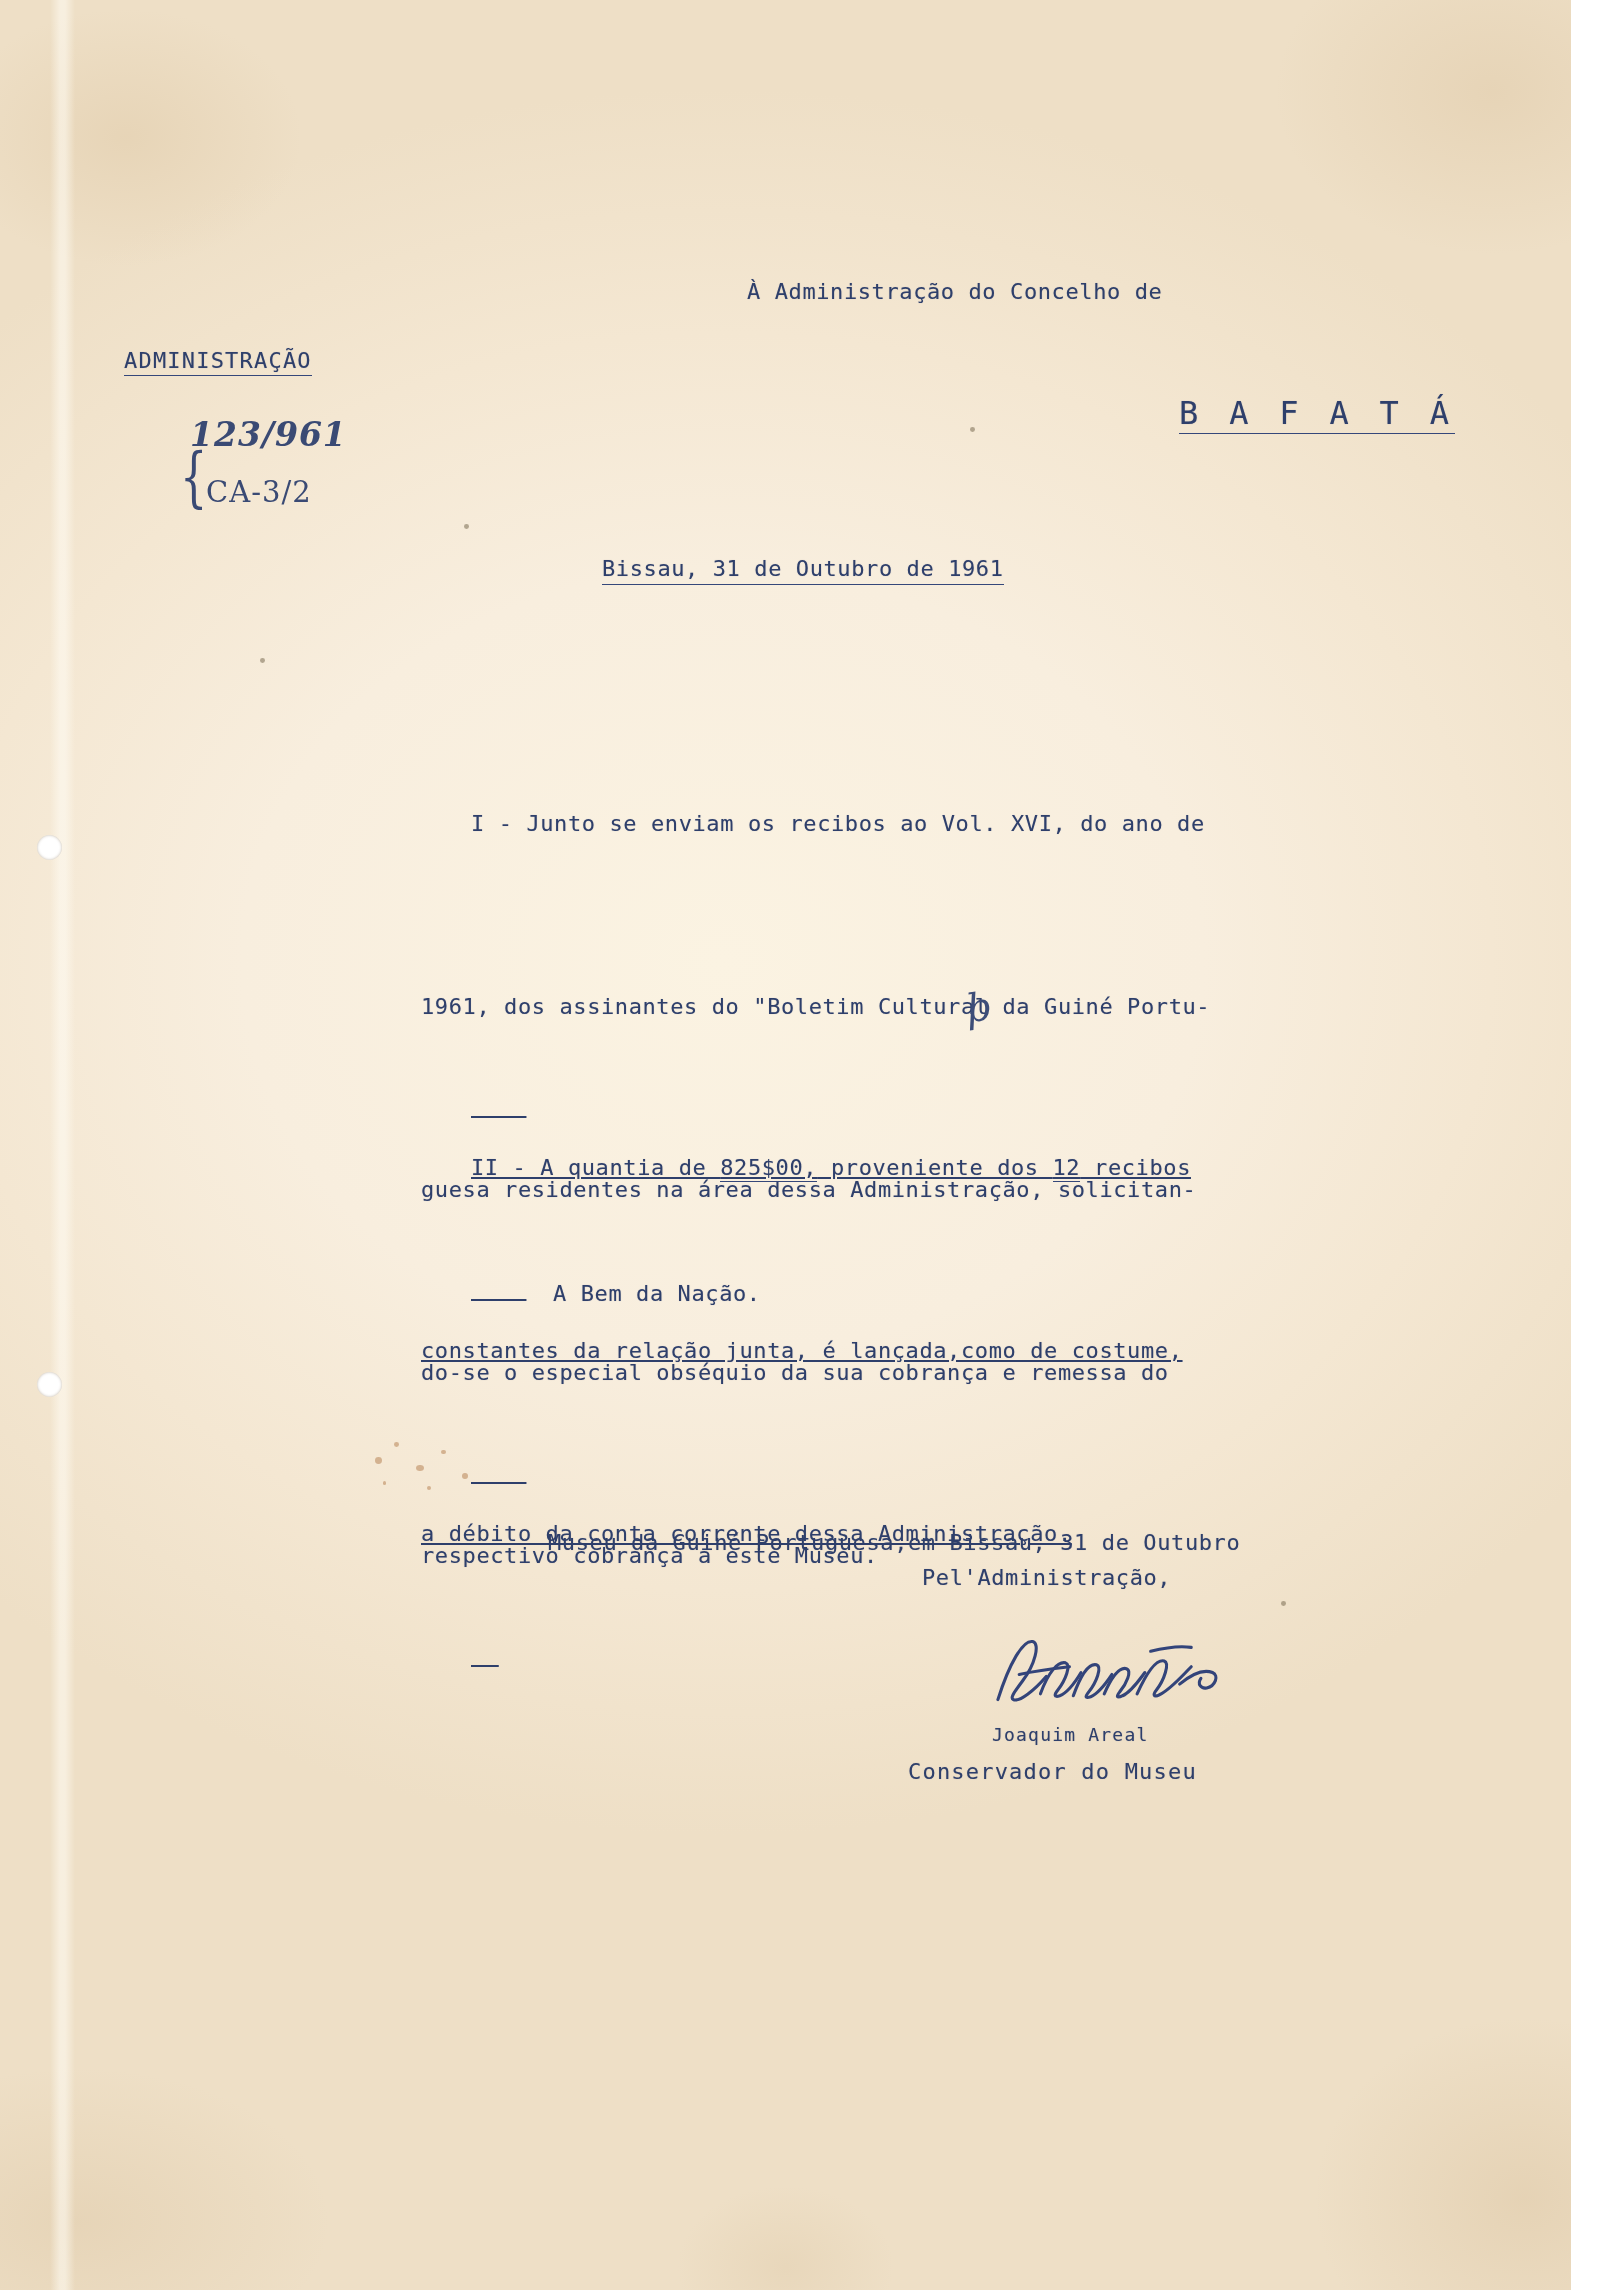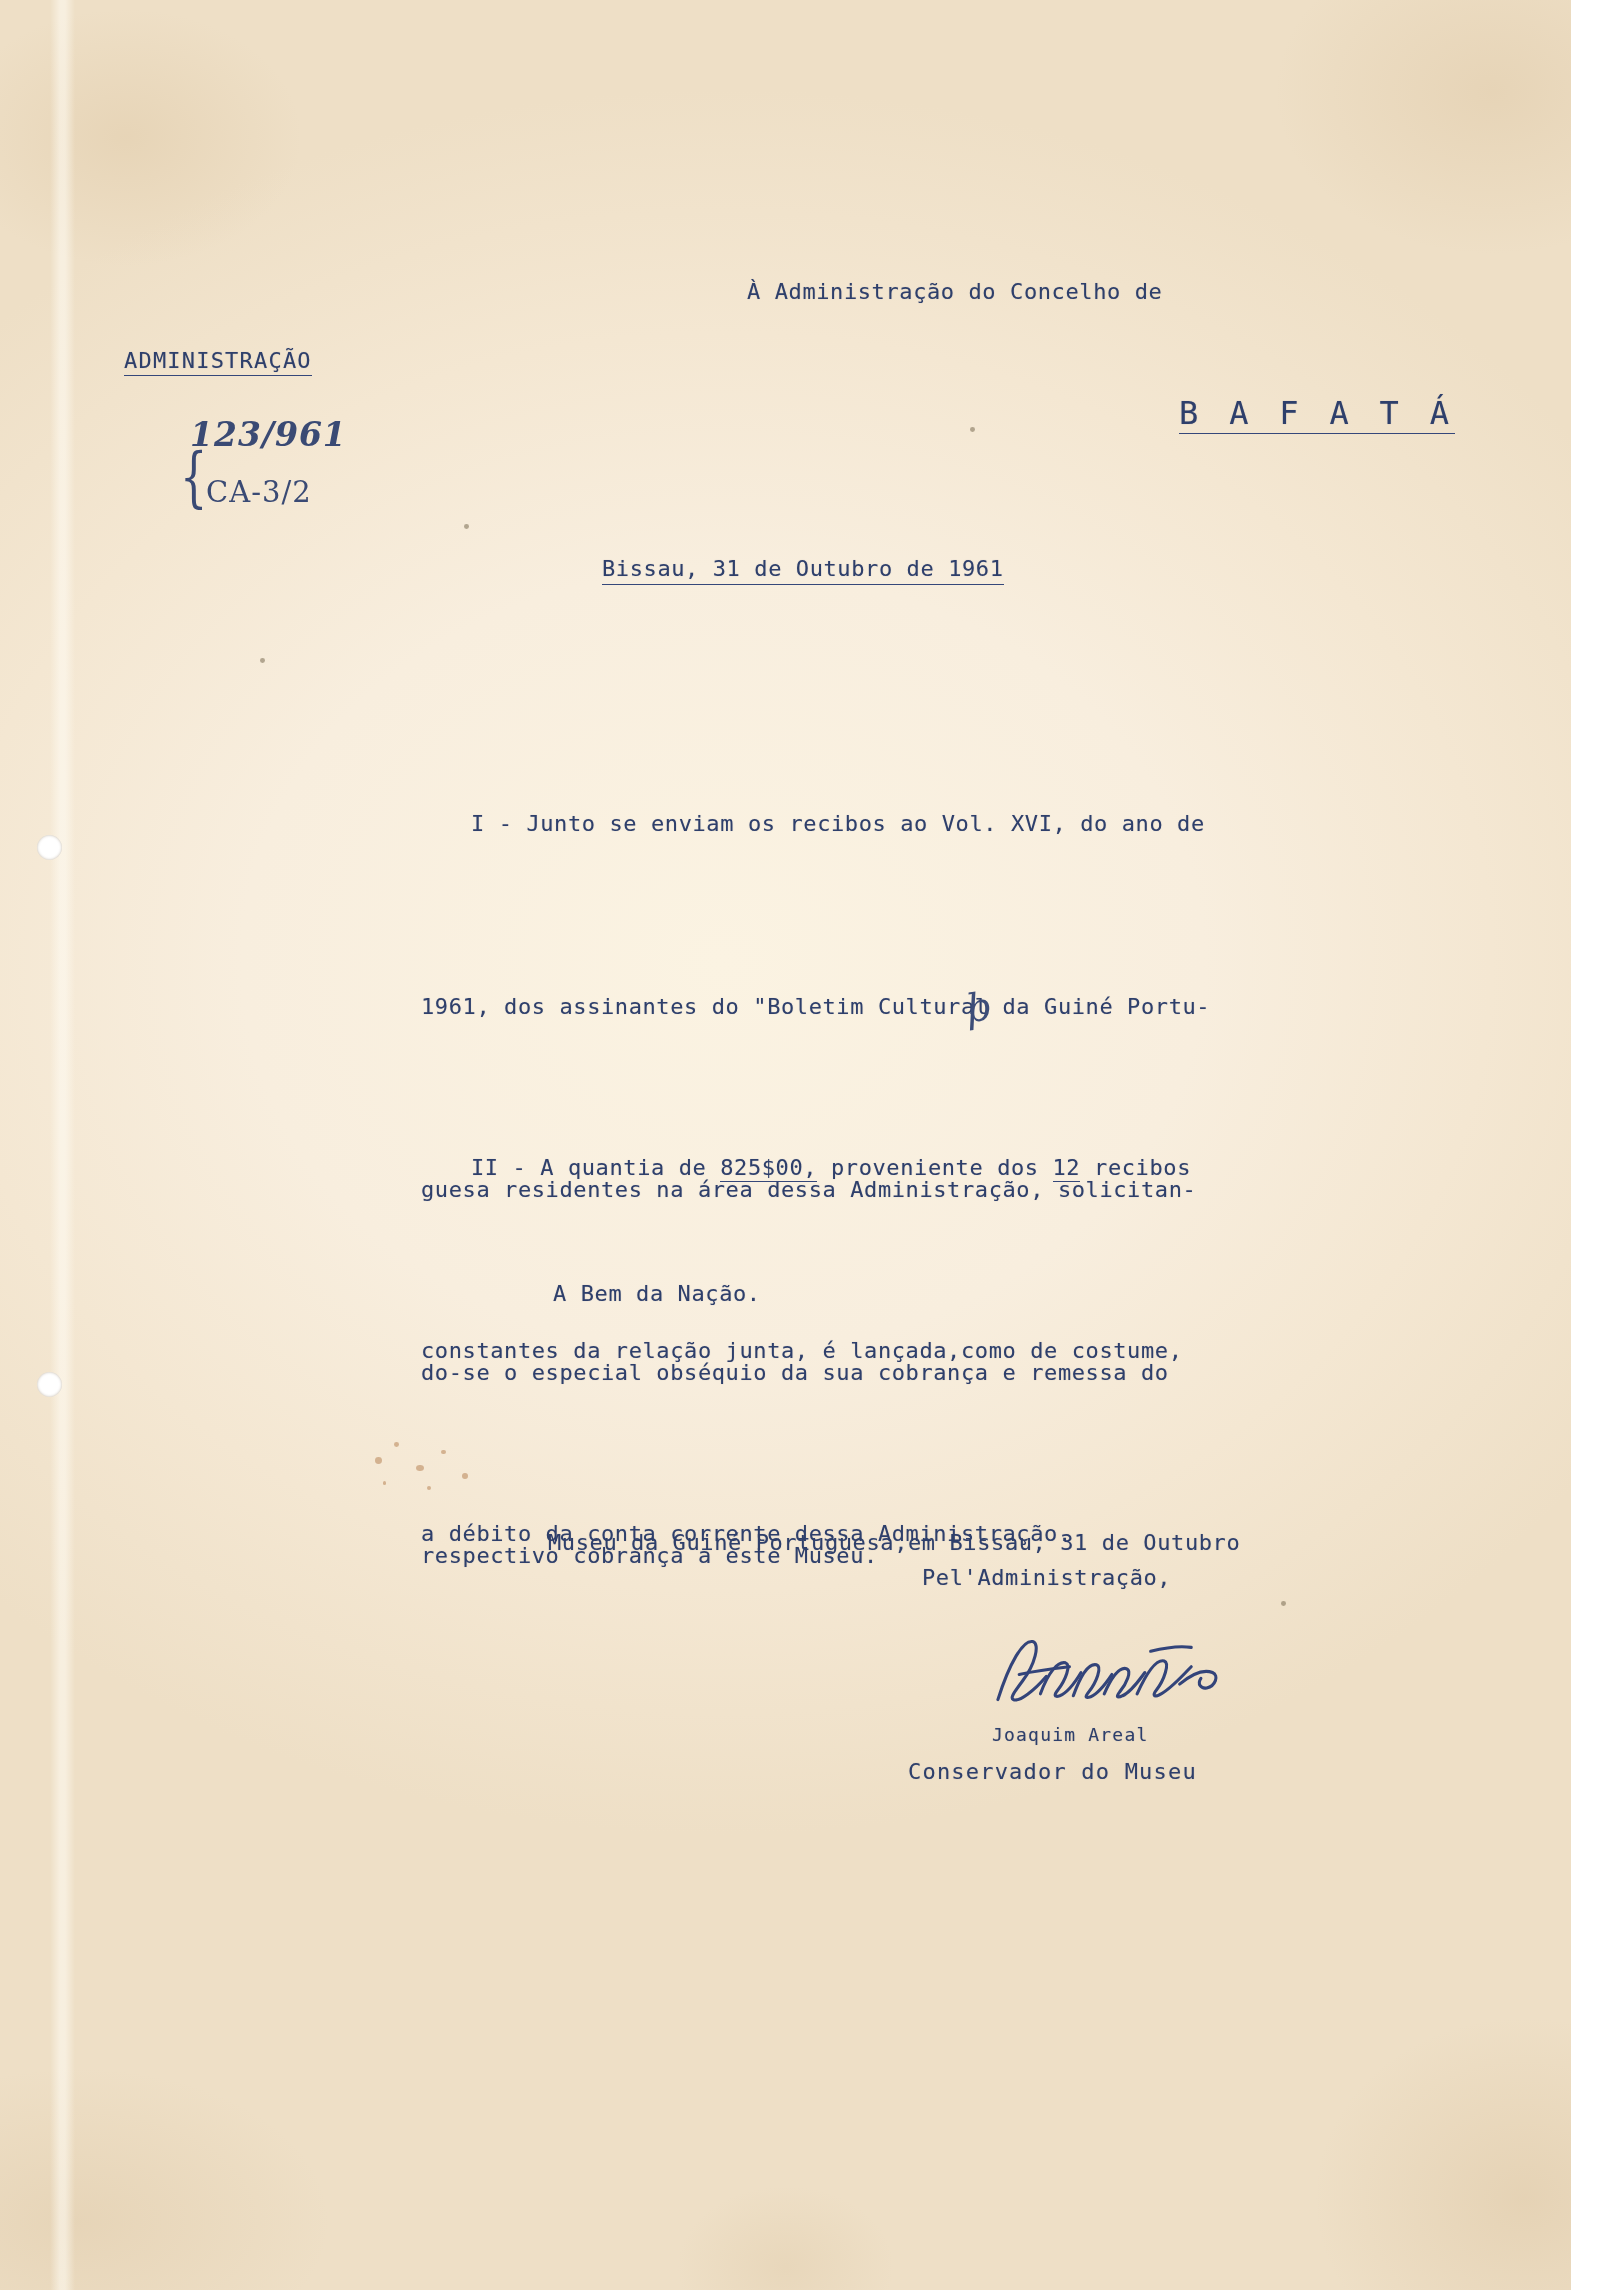--- a/index.html
+++ b/index.html
@@ -137,21 +137,21 @@
     font-size: 22px;
     line-height: 61px;
     letter-spacing: 0.6px;
     white-space: pre;
     text-shadow: 0 0 1px rgba(46,63,107,0.28);
   }
   #para-1 { left: 471px; top: 671px; }
   #para-1 .ln2, #para-1 .ln3, #para-1 .ln4, #para-1 .ln5 { margin-left: -50px; display:block; }
   #para-1 .ln1 { display:block; }
 
-  #para-2 { left: 471px; top: 1015px; }
+  #para-2 { left: 471px; top: 1015px; text-decoration: underline; }
   #para-2 .ln1 { display:block; }
   #para-2 .ln2, #para-2 .ln3 { margin-left: -50px; display:block; }
 
   #closing-salutation {
     left: 553px;
     top: 1281px;
     font-size: 22px;
   }
   #place-closing {
     left: 548px;

